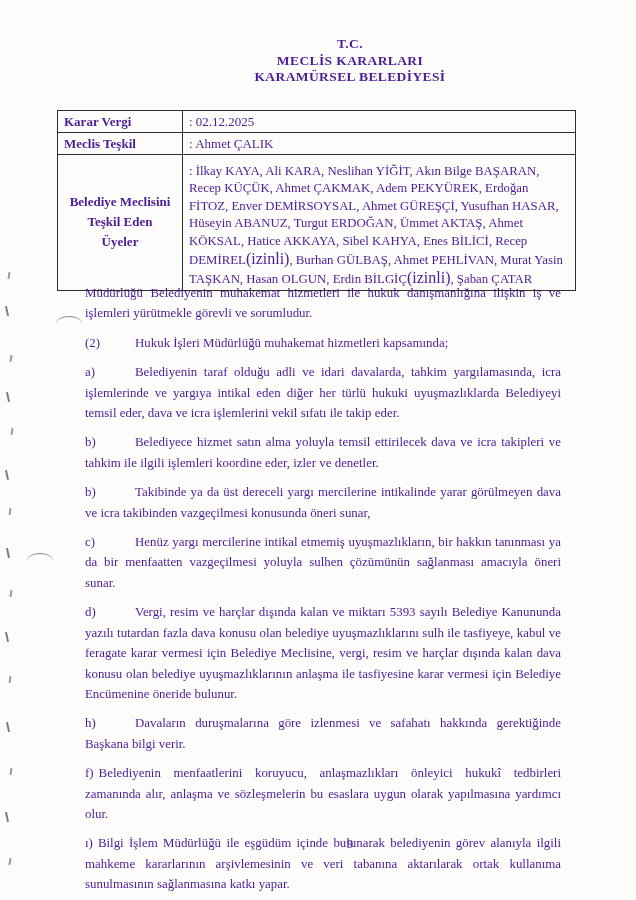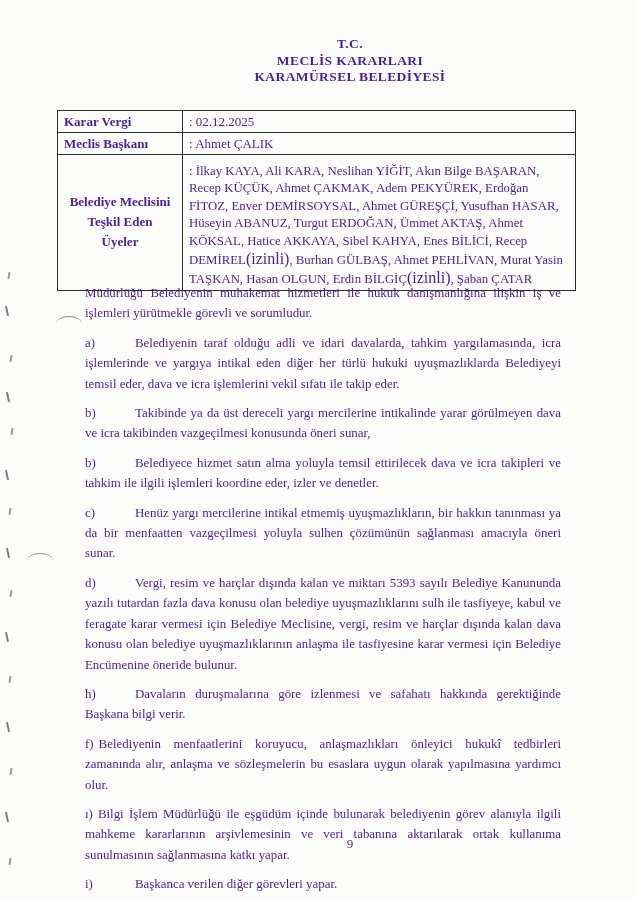--- a/index.html
+++ b/index.html
@@ -94,35 +94,36 @@
     <div>KARAMÜRSEL BELEDİYESİ</div>
   </div>
 
   <table class="info-table">
     <tbody>
         <tr class="row-small">
       <td class="lbl">Karar Vergi</td>
       <td>: 02.12.2025</td>
     </tr>
     <tr class="row-small">
-      <td class="lbl">Meclis Başkanı</td>
+      <td class="lbl">Meclis Teşkil</td>
       <td>: Ahmet ÇALIK</td>
     </tr>
     <tr class="row-members">
       <td class="lbl">Belediye Meclisini Teşkil Eden Üyeler</td>
       <td class="members-cell">: İlkay KAYA, Ali KARA, Neslihan YİĞİT, Akın Bilge BAŞARAN, Recep KÜÇÜK, Ahmet ÇAKMAK, Adem PEKYÜREK, Erdoğan FİTOZ, Enver DEMİRSOYSAL, Ahmet GÜREŞÇİ, Yusufhan HASAR, Hüseyin ABANUZ, Turgut ERDOĞAN, Ümmet AKTAŞ, Ahmet KÖKSAL, Hatice AKKAYA, Sibel KAHYA, Enes BİLİCİ, Recep DEMİREL<span class="izinli">(izinli)</span>, Burhan GÜLBAŞ, Ahmet PEHLİVAN, Murat Yasin TAŞKAN, Hasan OLGUN, Erdin BİLGİÇ<span class="izinli">(izinli)</span>, Şaban ÇATAR</td>
     </tr>
   </tbody>
     </table>
 
   <div class="doc-body">
     <div class="para"><span class="p-text">Müdürlüğü Belediyenin muhakemat hizmetleri ile hukuk danışmanlığına ilişkin iş ve işlemleri yürütmekle görevli ve sorumludur.</span></div>
+    <div class="para"><span class="p-label">(2)</span><span class="p-text">Hukuk İşleri Müdürlüğü muhakemat hizmetleri kapsamında;</span></div>
     <div class="para"><span class="p-label">a)</span><span class="p-text">Belediyenin taraf olduğu adli ve idari davalarda, tahkim yargılamasında, icra işlemlerinde ve yargıya intikal eden diğer her türlü hukuki uyuşmazlıklarda Belediyeyi temsil eder, dava ve icra işlemlerini vekil sıfatı ile takip eder.</span></div>
+    <div class="para"><span class="p-label">b)</span><span class="p-text">Belediyece hizmet satın alma yoluyla temsil ettirilecek dava ve icra takipleri ve tahkim ile ilgili işlemleri koordine eder, izler ve denetler.</span></div>
     <div class="para"><span class="p-label">b)</span><span class="p-text">Takibinde ya da üst dereceli yargı mercilerine intikalinde yarar görülmeyen dava ve icra takibinden vazgeçilmesi konusunda öneri sunar,</span></div>
-    <div class="para"><span class="p-label">b)</span><span class="p-text">Belediyece hizmet satın alma yoluyla temsil ettirilecek dava ve icra takipleri ve tahkim ile ilgili işlemleri koordine eder, izler ve denetler.</span></div>
     <div class="para"><span class="p-label">c)</span><span class="p-text">Henüz yargı mercilerine intikal etmemiş uyuşmazlıkların, bir hakkın tanınması ya da bir menfaatten vazgeçilmesi yoluyla sulhen çözümünün sağlanması amacıyla öneri sunar.</span></div>
     <div class="para"><span class="p-label">d)</span><span class="p-text">Vergi, resim ve harçlar dışında kalan ve miktarı 5393 sayılı Belediye Kanununda yazılı tutardan fazla dava konusu olan belediye uyuşmazlıklarını sulh ile tasfiyeye, kabul ve feragate karar vermesi için Belediye Meclisine, vergi, resim ve harçlar dışında kalan dava konusu olan belediye uyuşmazlıklarının anlaşma ile tasfiyesine karar vermesi için Belediye Encümenine öneride bulunur.</span></div>
     <div class="para"><span class="p-label">h)</span><span class="p-text">Davaların duruşmalarına göre izlenmesi ve safahatı hakkında gerektiğinde Başkana bilgi verir.</span></div>
     <div class="para inline"><span class="p-label">f)</span><span class="p-text">Belediyenin menfaatlerini koruyucu, anlaşmazlıkları önleyici hukukî tedbirleri zamanında alır, anlaşma ve sözleşmelerin bu esaslara uygun olarak yapılmasına yardımcı olur.</span></div>
     <div class="para inline"><span class="p-label">ı)</span><span class="p-text">Bilgi İşlem Müdürlüğü ile eşgüdüm içinde bulunarak belediyenin görev alanıyla ilgili mahkeme kararlarının arşivlemesinin ve veri tabanına aktarılarak ortak kullanıma sunulmasının sağlanmasına katkı yapar.</span></div>
     <div class="para"><span class="p-label">i)</span><span class="p-text">Başkanca verilen diğer görevleri yapar.</span></div>
     <div class="para"><span class="p-label">(3)</span><span class="p-text">Hukuk işleri Müdürlüğü hukuk danışmanlığı kapsamında;</span></div>
 
   </div>
 

